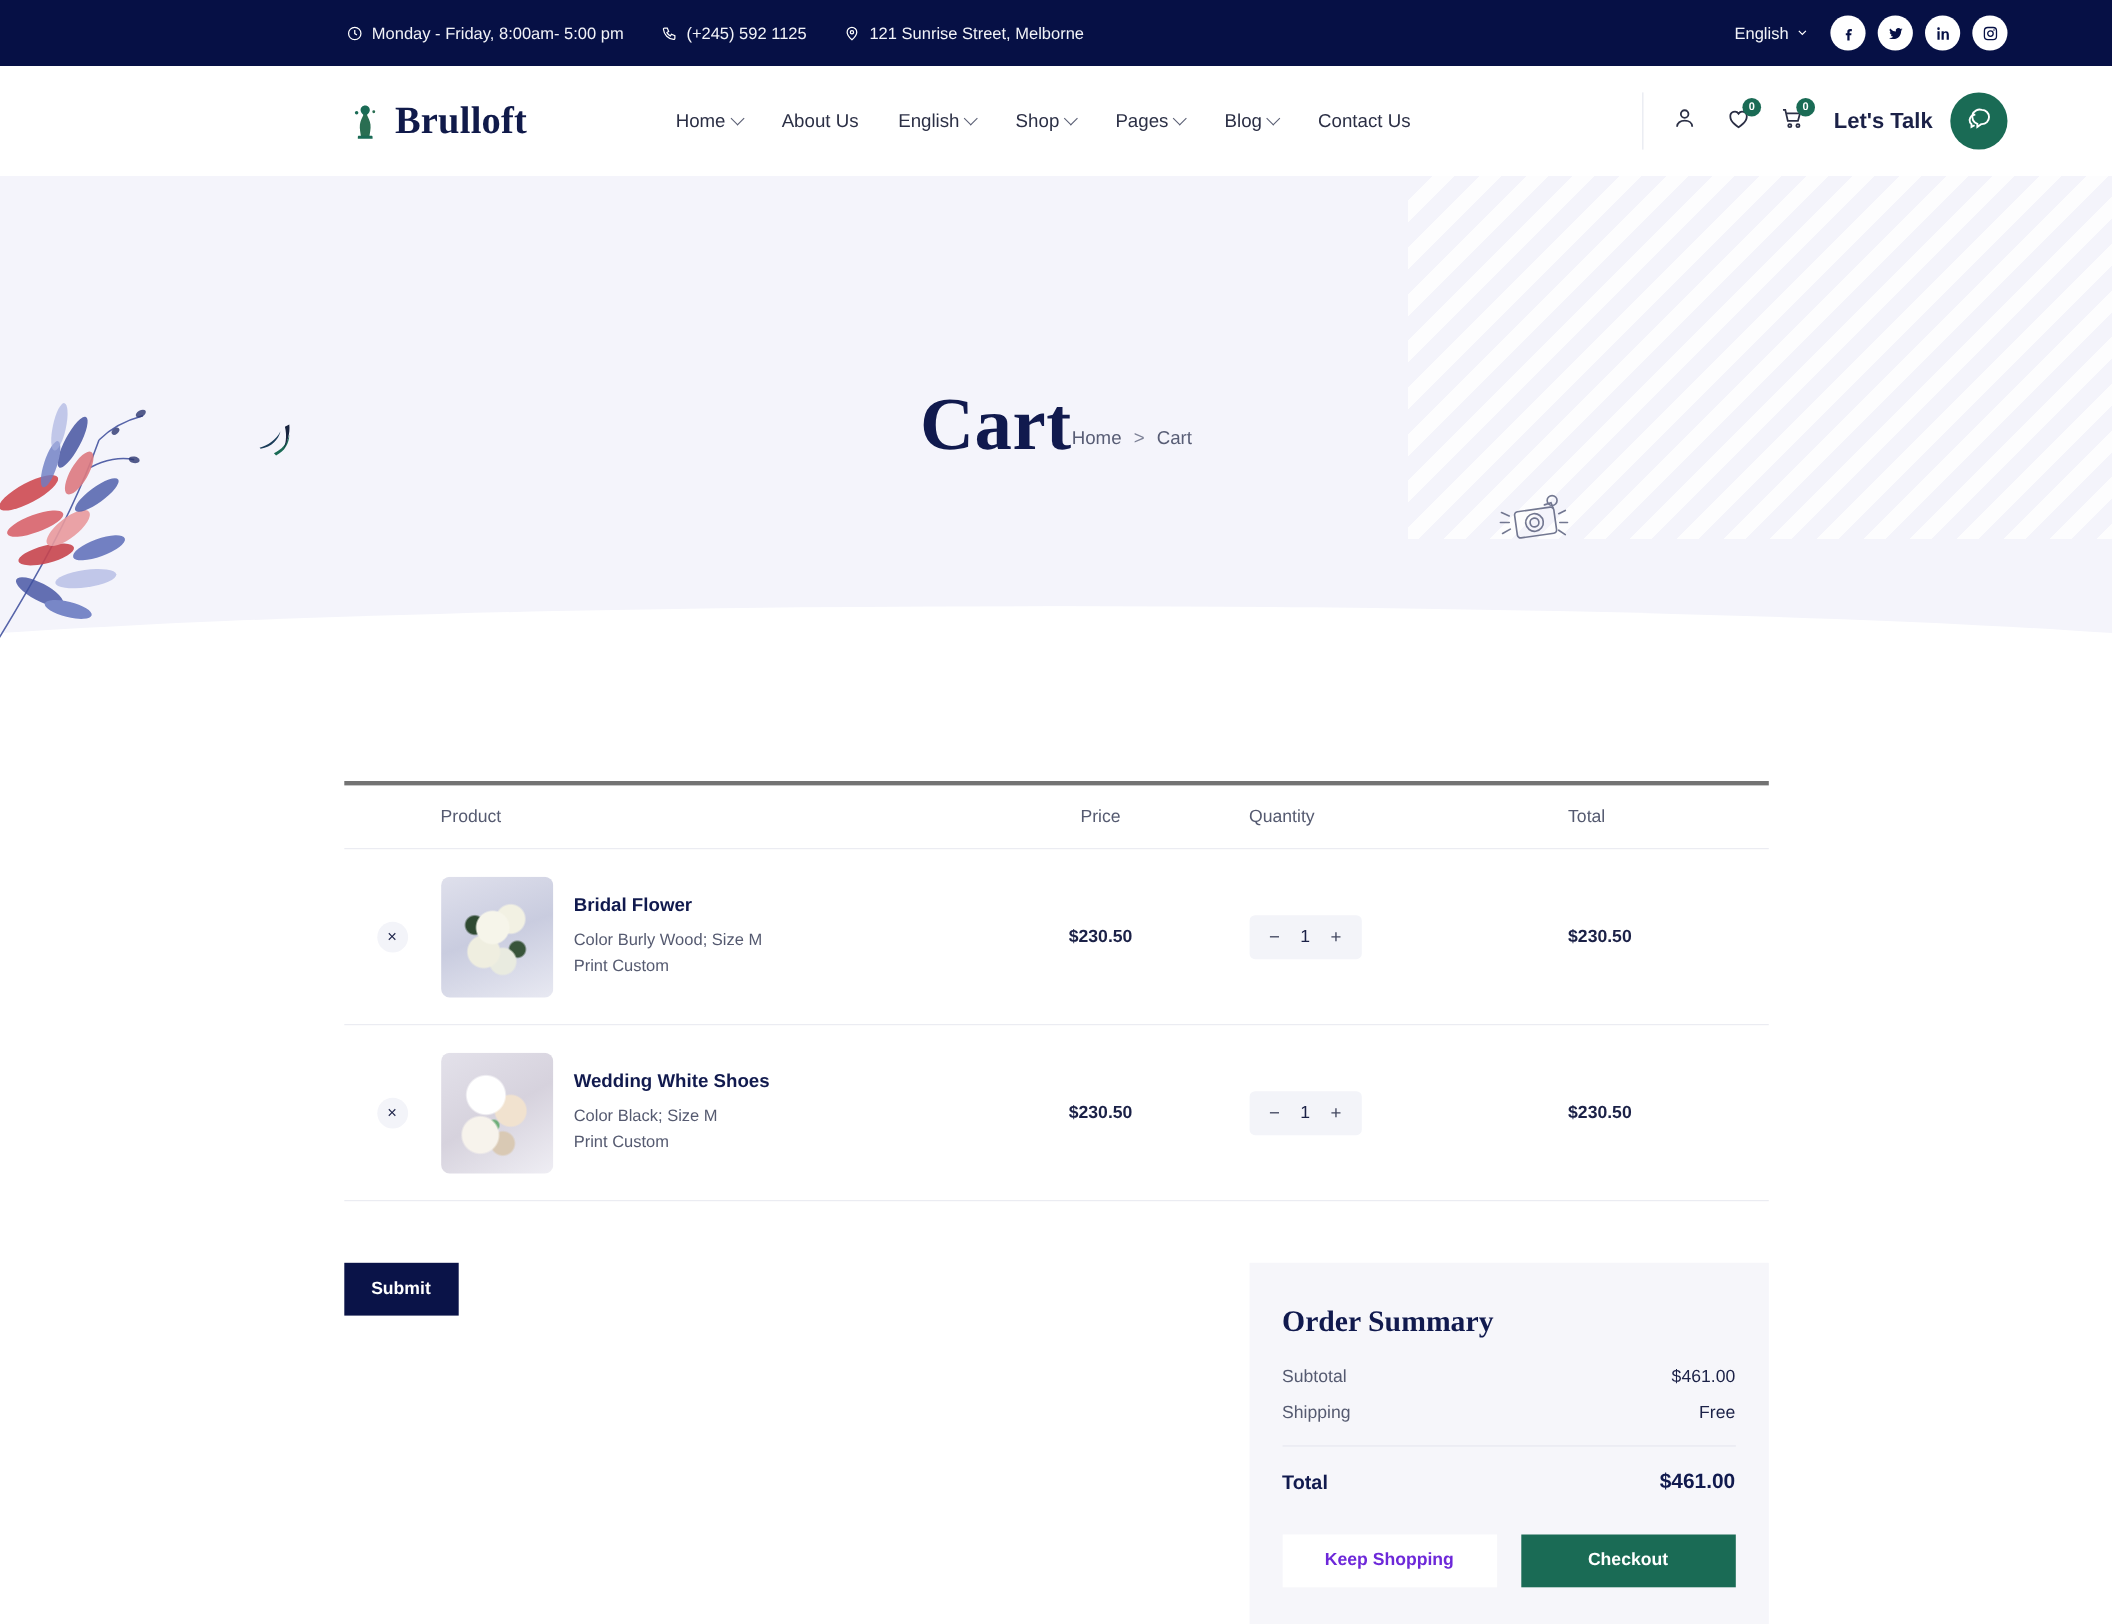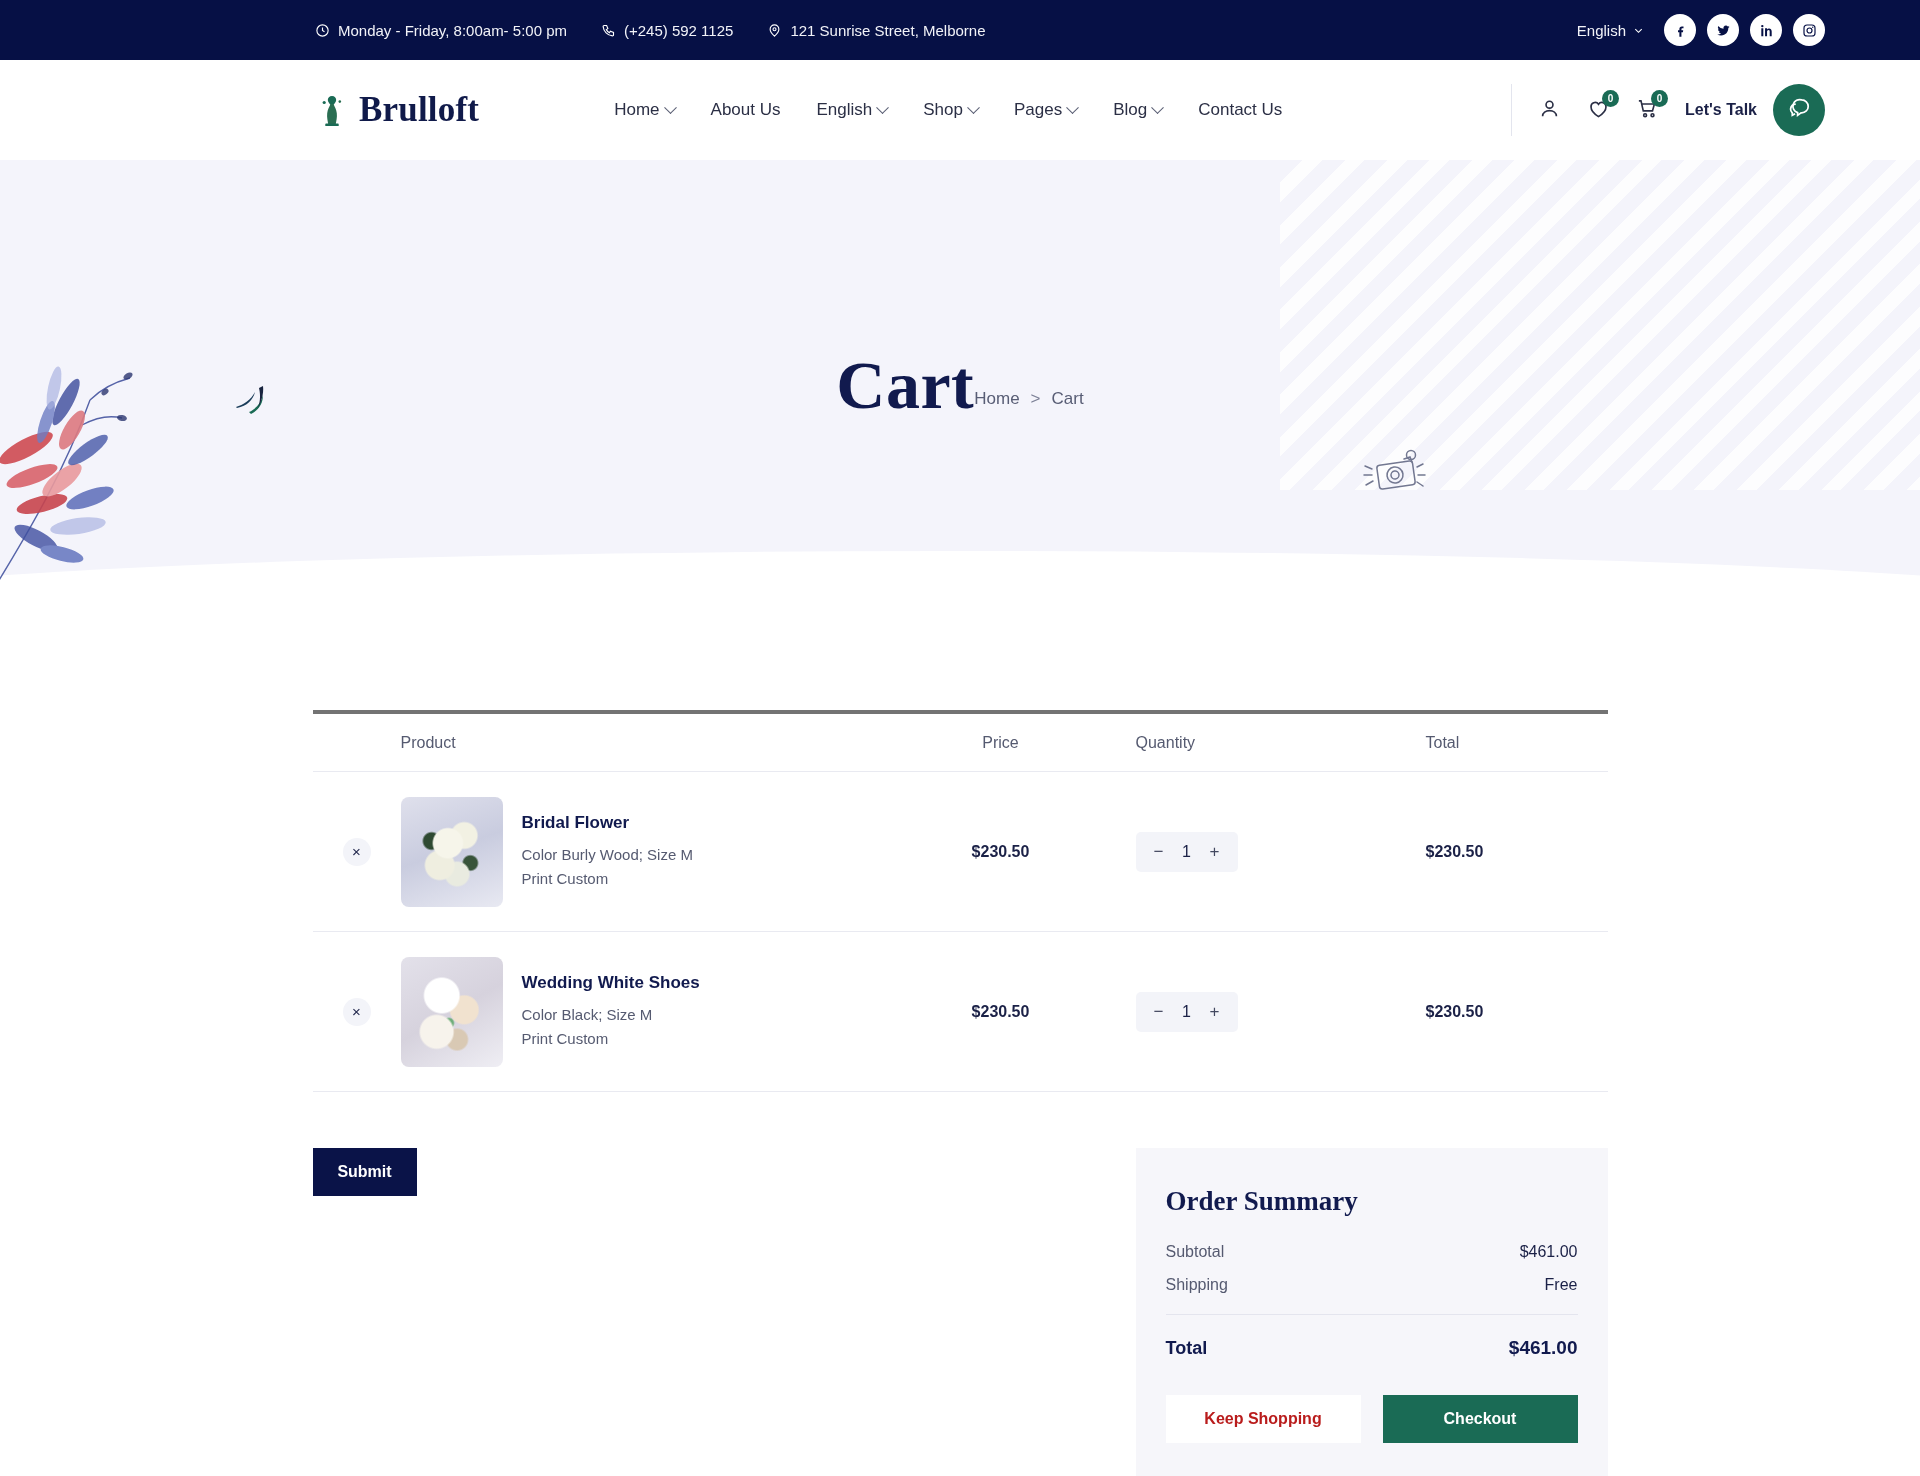--- a/index.html
+++ b/index.html
@@ -58,21 +58,21 @@
   .header-right { margin-left: auto; display: flex; align-items: center; gap: 0; }
   .divider-v { width: 1px; height: 52px; background: #e3e5ee; margin-right: 26px; }
   .hicon { position: relative; margin-right: 26px; cursor: pointer; color: #2b2f45; }
   .badge {
     position: absolute; top: -7px; right: -9px;
     min-width: 17px; height: 17px; border-radius: 50%;
     background: #1a6b55; color: #ffffff;
     font-size: 10px; font-weight: 700;
     display: flex; align-items: center; justify-content: center;
   }
-  .lets-talk { font-size: 16px; font-weight: 600; color: #1b2147; margin-right: 16px; cursor: pointer; }
+  .lets-talk { font-size: 20px; font-weight: 600; color: #1b2147; margin-right: 16px; cursor: pointer; }
   .talk-btn {
     width: 52px; height: 52px; border-radius: 50%;
     background: #1a6b55; color:#fff;
     display: flex; align-items: center; justify-content: center; cursor: pointer;
   }
 
   
   .hero {
     position: relative;
     height: 450px;
@@ -194,21 +194,21 @@
   }
   .sum-row { display: flex; justify-content: space-between; align-items: center; margin-bottom: 15px; }
   .sum-label { font-size: 16px; color: #555a70; }
   .sum-value { font-size: 16px; color: #1b2147; }
   .sum-sep { height: 1px; background: #e4e5ee; margin: 20px 0 22px; }
   .sum-total-label { font-size: 18px; font-weight: 700; color: #111a4e; }
   .sum-total-value { font-size: 19px; font-weight: 700; color: #111a4e; }
   .sum-actions { display: flex; gap: 22px; margin-top: 36px; }
   .btn-keep {
     flex: 1; height: 48px; background: #ffffff; border: none;
-    color: #b91c1c; font-size: 16px; font-weight: 600; cursor: pointer;
+    color: #6d28d9; font-size: 16px; font-weight: 600; cursor: pointer;
     font-family: "Liberation Sans", sans-serif;
   }
   .btn-checkout {
     flex: 1; height: 48px; background: #1a6b55; border: none;
     color: #ffffff; font-size: 16px; font-weight: 600; cursor: pointer;
     font-family: "Liberation Sans", sans-serif;
   }
 </style>
 </head>
 <body>

